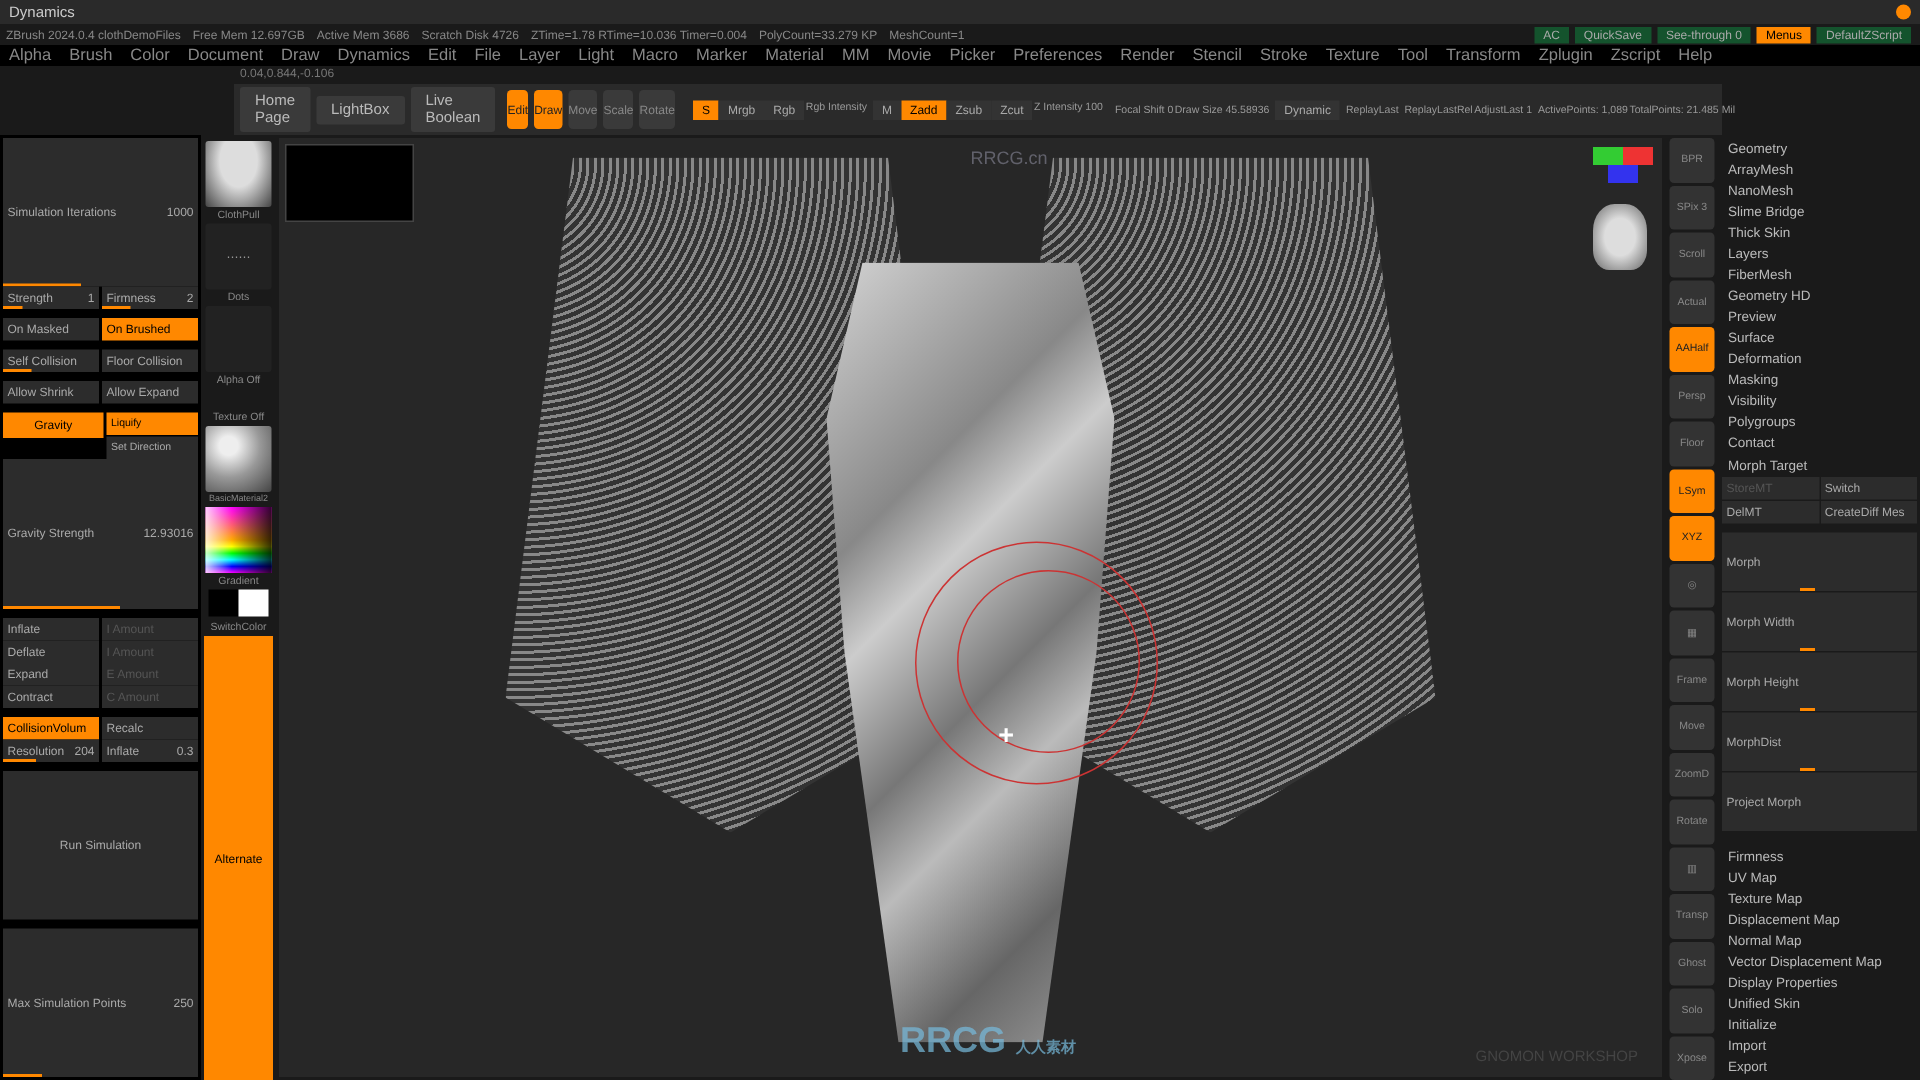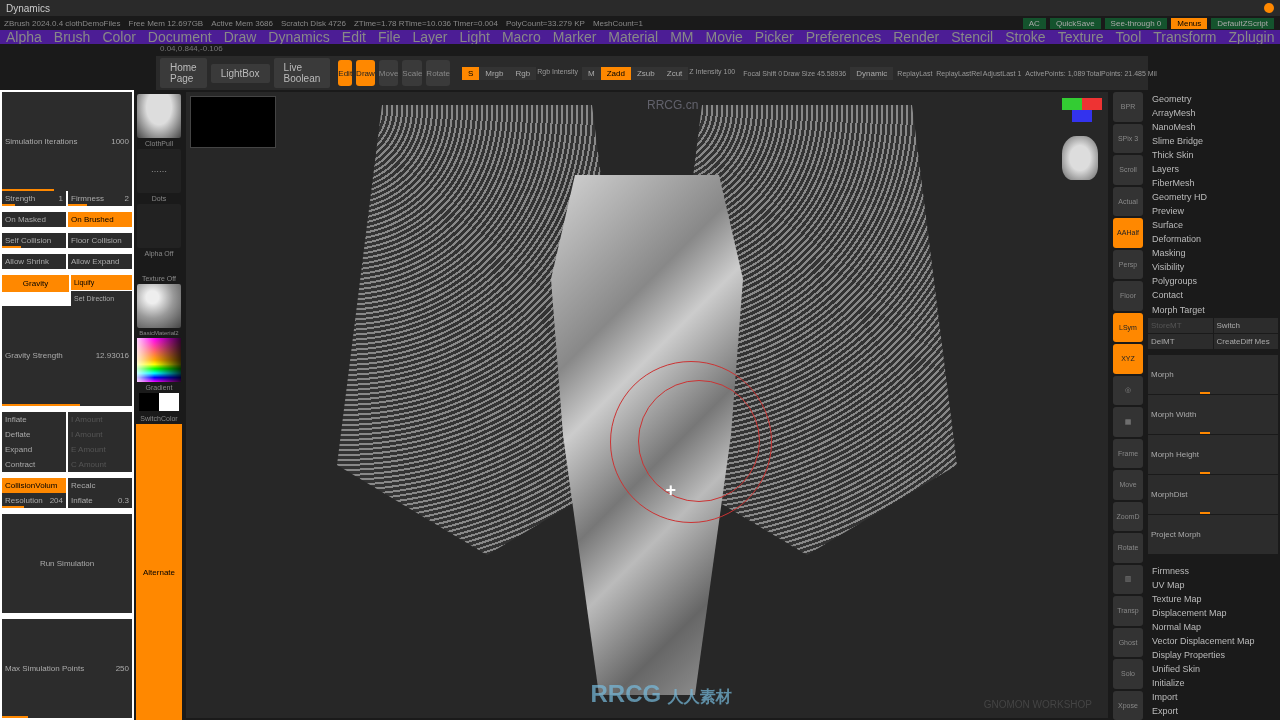--- a/index.html
+++ b/index.html
@@ -4,33 +4,33 @@
 <style>
 html,body{margin:0;padding:0;width:1280px;height:720px;background:#1a1a1a;color:#999;font-family:Tahoma,Arial,sans-serif;font-size:9px;overflow:hidden}
 .app{display:flex;flex-direction:column;height:100%}
 .titlebar{height:16px;background:#2a2a2a;padding:0 6px;display:flex;align-items:center;font-size:10px;color:#ccc}
 .titlebar .dot{width:10px;height:10px;border-radius:50%;margin-left:auto;background:#ff8800}
 .statusbar{height:14px;background:#1a1a1a;padding:0 4px;display:flex;align-items:center;font-size:8px;color:#888;white-space:nowrap;overflow:hidden}
 .statusbar span{margin-right:8px}
 .statusbar .rg{margin-left:auto}
 .statusbar .btn{background:#14532d;padding:1px 6px;margin:0 2px;color:#aaa}
 .statusbar .btn.hl{background:#ff8800;color:#000}
-.menubar{height:14px;background:#4c1d95;display:flex;align-items:center;font-size:14px;color:#888}
+.menubar{height:14px;background:#000000;display:flex;align-items:center;font-size:11px;color:#888}
 .menubar span{padding:0 6px;cursor:pointer}
 .coords{height:12px;background:#1a1a1a;padding-left:160px;font-size:8px;color:#777}
 .tbar{height:34px;background:#2a2a2a;display:flex;align-items:center;padding:0 4px;gap:4px;margin-left:156px;margin-right:132px}
 .tbar .tbtn{background:#3a3a3a;padding:4px 10px;font-size:10px;color:#bbb;border-radius:2px}
 .tbar .ic{width:26px;height:26px;background:#3a3a3a;border-radius:3px;display:flex;align-items:center;justify-content:center;font-size:8px;color:#888;text-align:center}
 .tbar .ic.hl{background:#ff8800;color:#222}
 .tbar .sm{padding:2px 6px;font-size:8px;background:#333;color:#aaa}
 .tbar .sm.hl{background:#ff8800;color:#000}
 .tbar .sl{display:flex;flex-direction:row;gap:1px}
 .tbar .sl .l{font-size:7px;color:#999;white-space:nowrap}
 .main{flex:1;display:flex;overflow:hidden}
-.lpanel{width:130px;background:#ffffff;padding:2px;display:flex;flex-direction:column;gap:0;overflow:hidden}
+.lpanel{width:130px;background:#000000;padding:2px;display:flex;flex-direction:column;gap:0;overflow:hidden}
 .row{display:flex;gap:2px}
 .slot{flex:1;background:#2c2c2c;padding:2px 3px;font-size:8px;color:#aaa;white-space:nowrap;overflow:hidden;text-overflow:ellipsis;display:flex;align-items:center;min-height:11px}
 .slot.hl{background:#ff8800;color:#000}
 .slot.dim{color:#555}
 .slot.btn2{justify-content:center;height:13px}
 .slot .v{margin-left:auto}
 .bar{position:absolute;bottom:0;left:0;height:2px;background:#ff8800}
 .rel{position:relative}
 .lpanel2{width:50px;background:#1a1a1a;display:flex;flex-direction:column;align-items:center;padding-top:4px;gap:2px}
 .thb{width:44px;height:44px;background:#444;border-radius:2px;display:flex;align-items:center;justify-content:center;font-size:8px;color:#999;text-align:center}
@@ -275,21 +275,21 @@
   </div>
   <div class="brush"></div>
   <div class="brush2"></div>
   <div class="cross">+</div>
   <div class="gizmo">
           <div class="ax r"></div>
           <div class="ax g"></div>
           <div class="ax b"></div>
         </div>
   <div class="camthumb"></div>
-  <div class="logo"><span>RRCG</span> <span style="font-size:16px">人人素材</span></div>
+  <div class="logo"><span>RRCG</span> <span style="font-size:10px">人人素材</span></div>
   <div class="logo2">GNOMON WORKSHOP</div>
   <div style="position:absolute;top:6px;left:50%;font-size:12px;color:#889;opacity:0.6">RRCG.cn</div>
  </div>
 
  <div class="rpanel" id="ricons">
         <div class="ric">BPR</div>
         <div class="ric">SPix 3</div>
         <div class="ric">Scroll</div>
         <div class="ric">Actual</div>
         <div class="ric hl">AAHalf</div>

